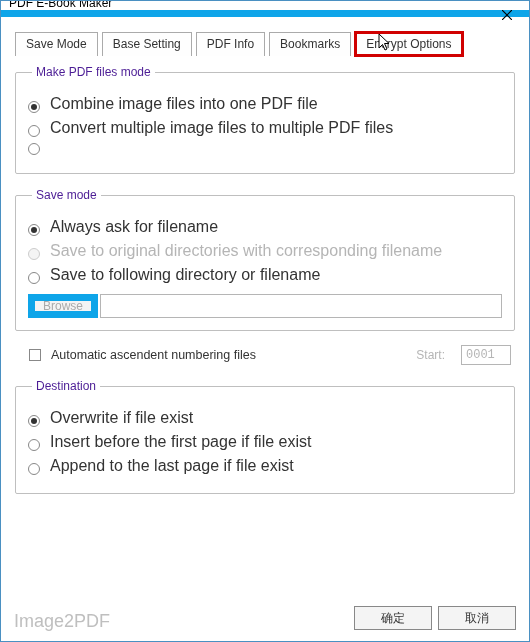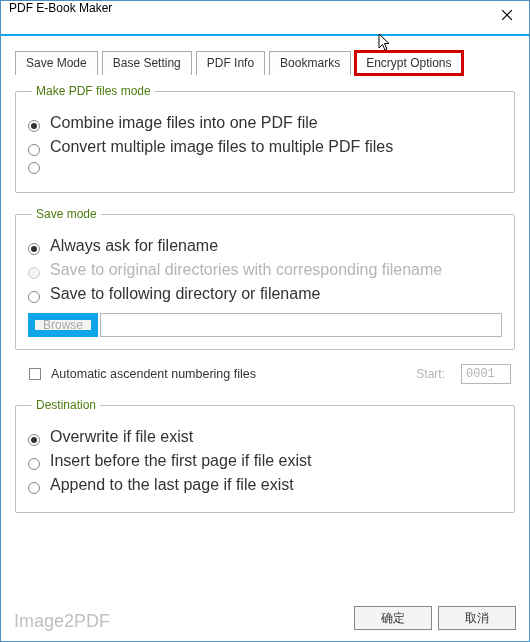--- a/index.html
+++ b/index.html
@@ -8,25 +8,25 @@
     font-family: "Microsoft YaHei", "Segoe UI", Tahoma, sans-serif;
     font-size: 12px;
     background: #fff;
     color: #333;
     width: 530px;
     height: 642px;
     overflow: hidden;
     border: 1px solid #4a90c2;
   }
   .titlebar {
-    height: 35px;
-    background: #fff;
-    border-bottom: 2px solid #0ea5e9;
-    display: flex;
-    align-items: flex-start;
+    height: 16px;
+    background: #fff;
+    border-bottom: 7px solid #0ea5e9;
+    display: flex;
+    align-items: flex-end;
     padding: 0 8px;
     position: relative;
   }
   .titlebar-title {
     font-size: 12px;
     color: #000;
   }
   .titlebar-close {
     position: absolute;
     right: 0;
@@ -70,21 +70,21 @@
   }
   fieldset.group {
     border: 1px solid #bfbfbf;
     margin: 0 0 14px 0;
     padding: 10px 12px 12px 12px;
     border-radius: 2px;
     position: relative;
   }
   fieldset.group legend {
     font-size: 12px;
-    color: #4d7c0f;
+    color: #4c1d95;
     padding: 0 4px;
     margin-left: 4px;
   }
   .radio-row {
     display: flex;
     align-items: flex-end;
     margin: 6px 0;
     font-size: 16px;
     color: #333;
   }

